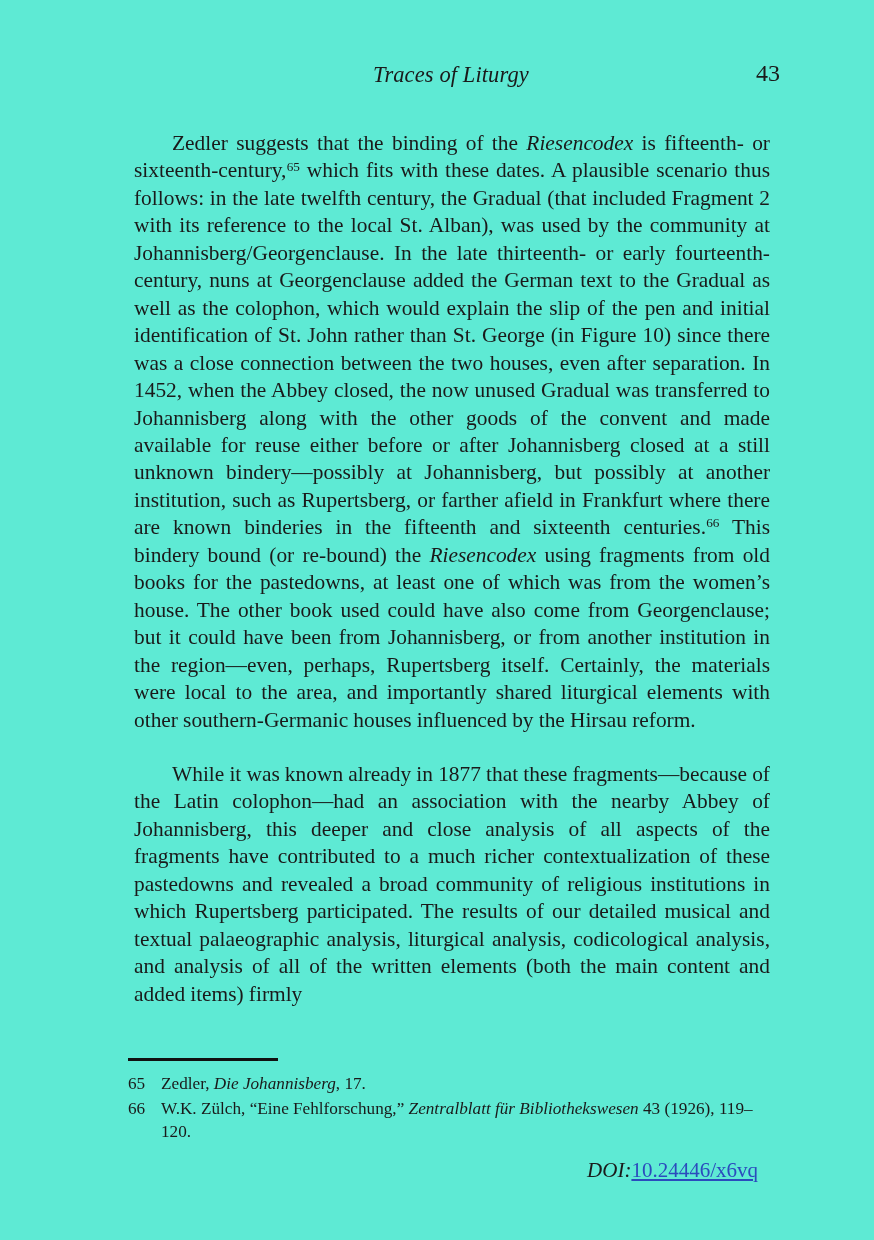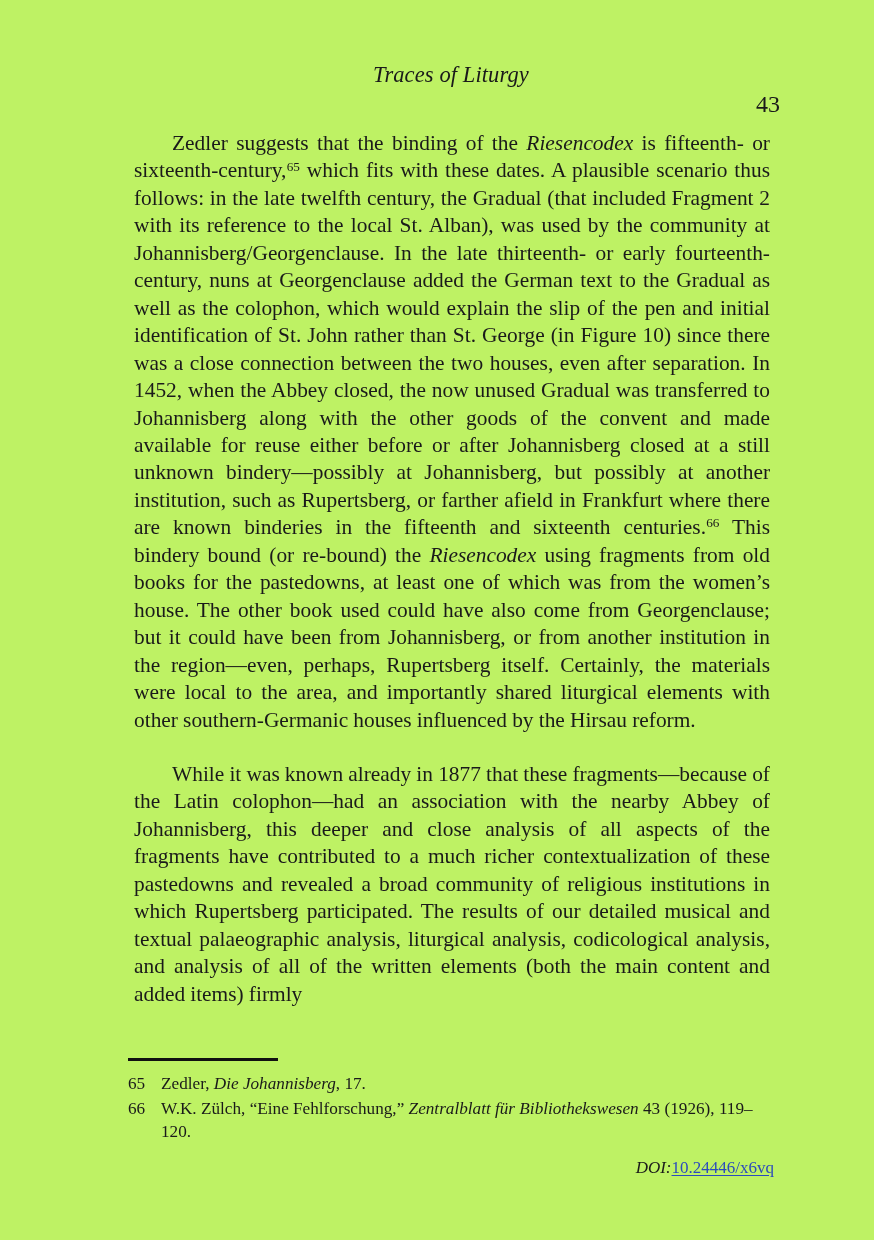--- a/index.html
+++ b/index.html
@@ -10,21 +10,21 @@
   }
   body {
     font-family: "Liberation Serif", "DejaVu Serif", serif;
     color: #1a1a1a;
   }
   .page {
     position: relative;
     width: 874px;
     height: 1240px;
     margin: 0 auto;
-    background: #bef264;
+    background: #5eead4;
     overflow: hidden;
     box-sizing: border-box;
   }
 
   
   .running-head {
     position: absolute;
     left: 122px;
     top: 62px;
     width: 658px;
@@ -40,21 +40,20 @@
     font-size: 22.5px;
     letter-spacing: 0.1px;
     color: #1a1a1a;
   }
   .running-head-folio {
     position: absolute;
     right: 0;
     top: -2px;
     font-size: 24px;
     color: #1a1a1a;
-    margin-top: 31px;
   }
 
   
   .textblock {
     position: absolute;
     left: 122px;
     top: 118px;
     width: 660px;
   }
   p.body {
@@ -108,23 +107,23 @@
     left: 0;
     top: 0;
     width: 26px;
     text-align: left;
     font-size: 17.2px;
   }
 
   
   .doi {
     position: absolute;
-    right: 100px;
+    right: 116px;
     top: 1158px;
-    font-size: 17px;
+    font-size: 21px;
     color: #1a1a1a;
     white-space: nowrap;
   }
   .doi-label {
     font-style: italic;
   }
   .doi-link {
     color: #2b4bbd;
     text-decoration: underline;
     text-underline-offset: 2px;

